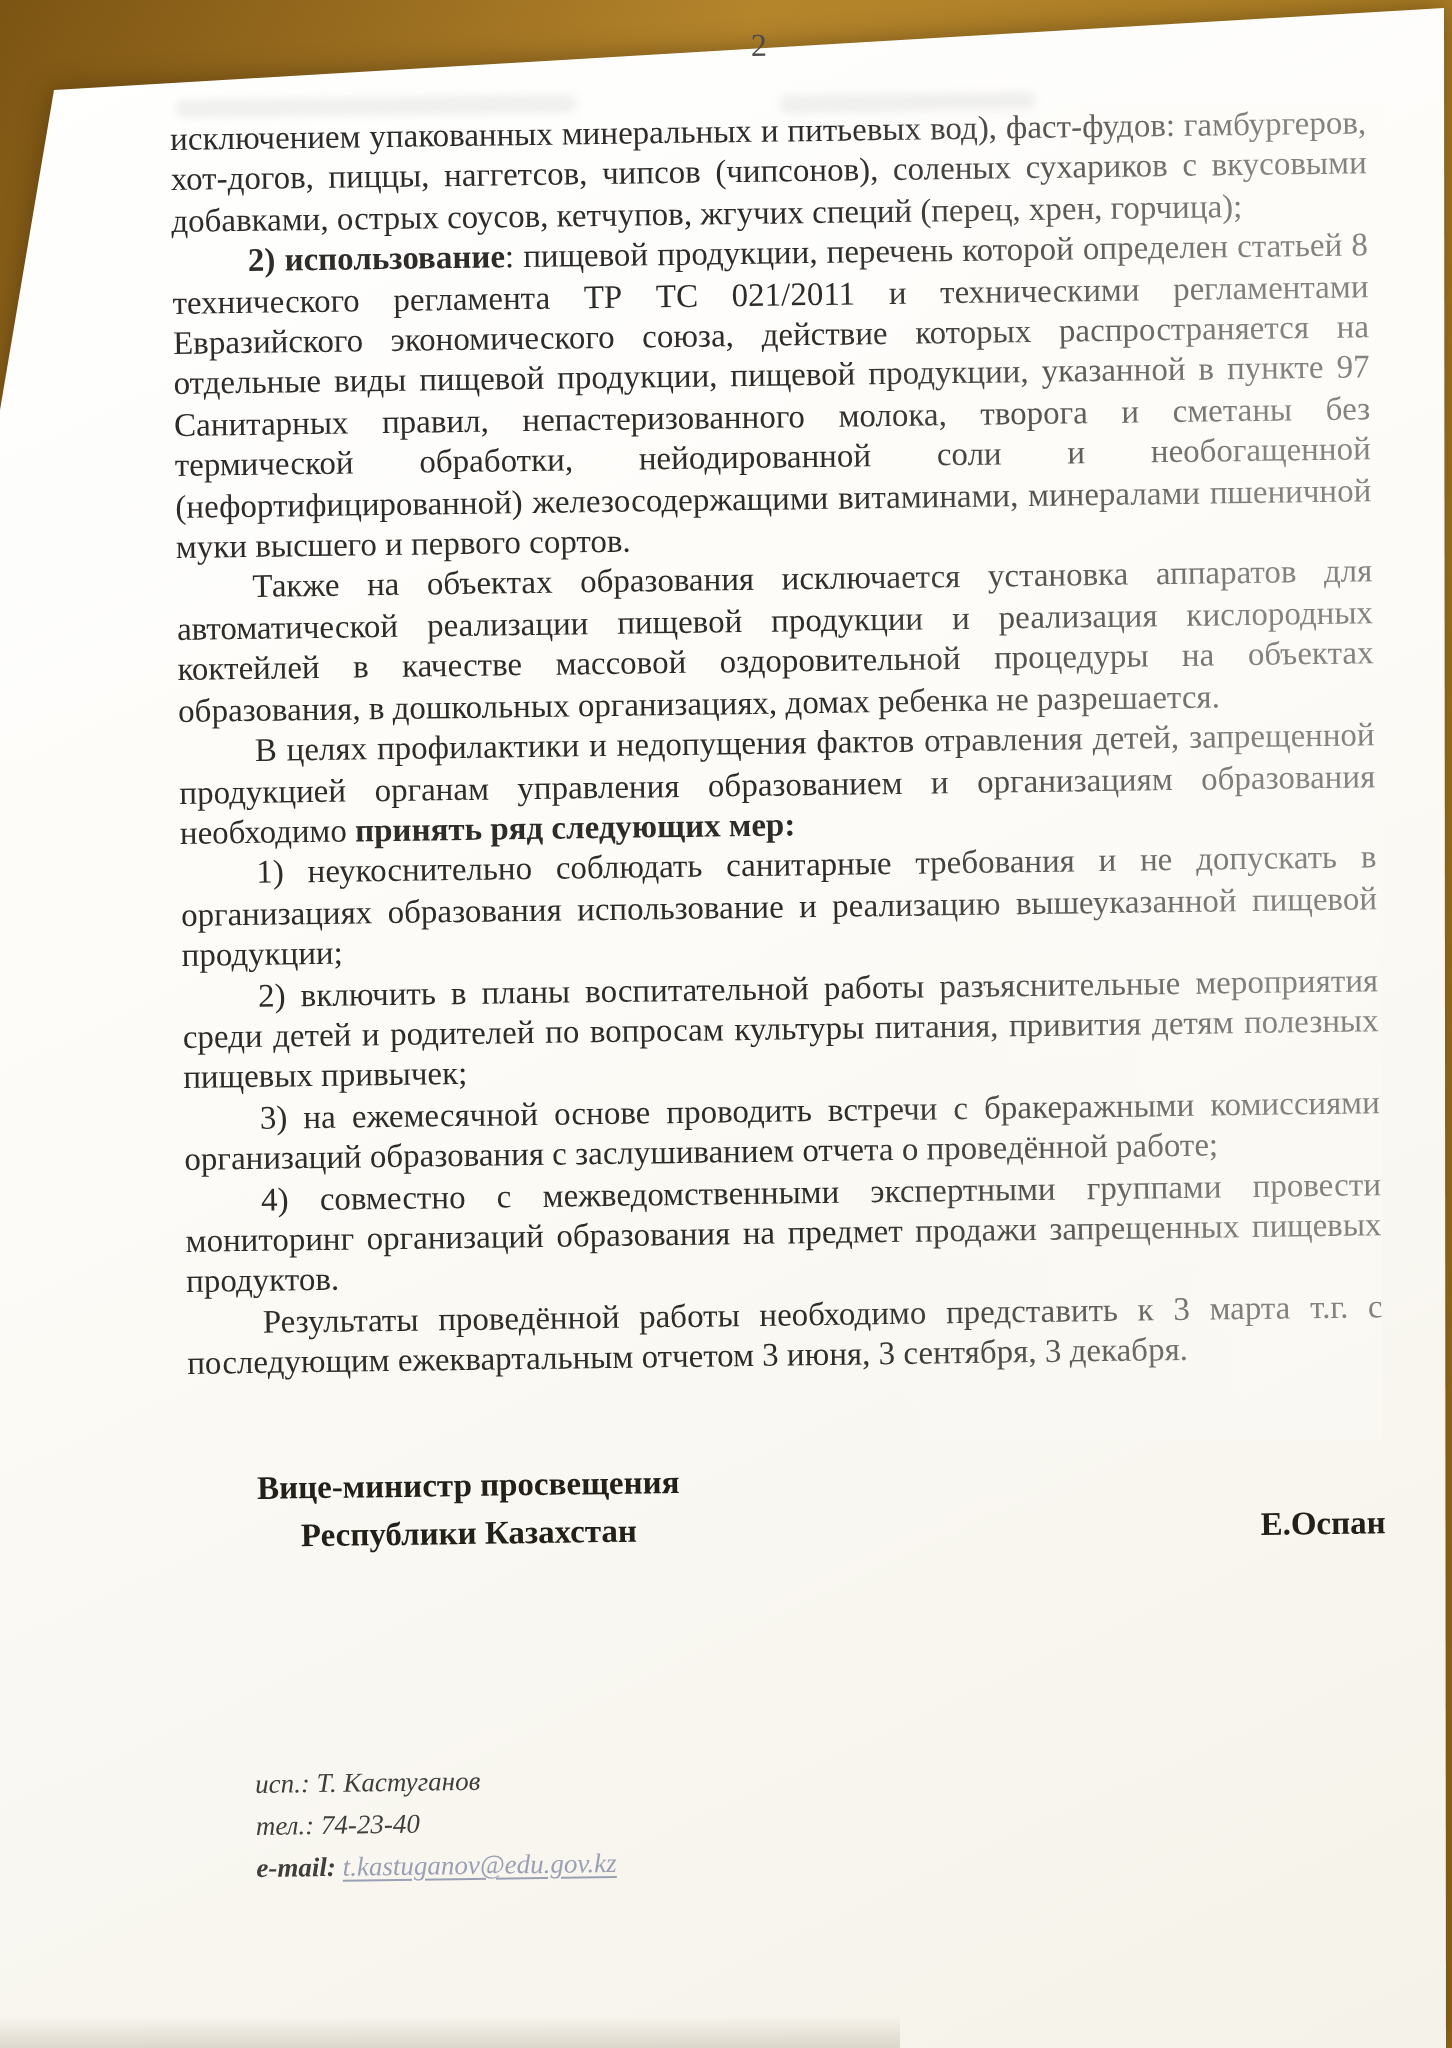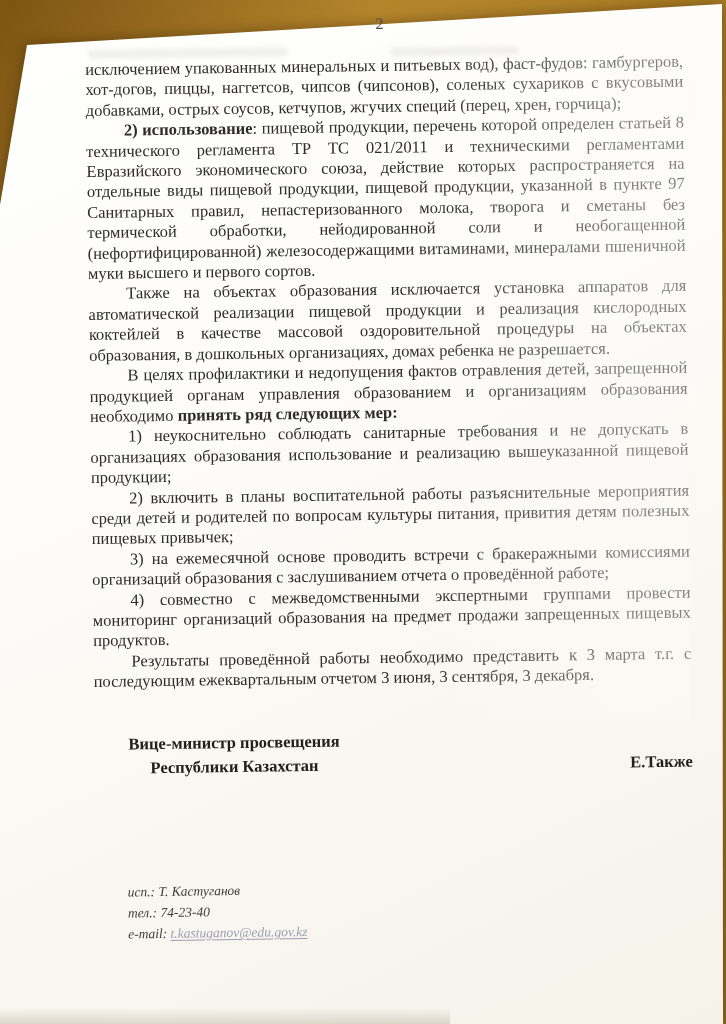--- a/index.html
+++ b/index.html
@@ -33,21 +33,21 @@
   .sig{
     position:absolute;left:85px;top:733px;width:598px;
     display:flex;justify-content:space-between;align-items:flex-end;
     font-weight:bold;font-size:16.5px;color:#222018;
   }
   .sig-titles{margin-left:34px;text-align:center;line-height:23.5px;}
   .footer{
     position:absolute;left:116px;top:882px;
     font-style:italic;font-size:13.5px;line-height:21px;color:#403e3a;
   }
-  .em-label{font-weight:normal;}
+  .em-label{font-weight:bold;}
   .email{color:#9aa0b4;text-decoration:underline;text-underline-offset:2px;}
   .fade{
     position:absolute;left:85px;top:52px;width:606px;height:668px;
     background:linear-gradient(90deg,rgba(252,251,247,0) 55%,rgba(252,251,247,0.42) 90%);
     pointer-events:none;
   }
   .smudge{position:absolute;background:#8c8c8a;opacity:0.12;filter:blur(2px);border-radius:4px;}
   .smudge.s1{left:88px;top:50px;width:200px;height:9px;}
   .smudge.s2{left:390px;top:52px;width:128px;height:9px;}
 </style>
@@ -77,21 +77,21 @@
       <p>3) на ежемесячной основе проводить встречи с бракеражными комиссиями организаций образования с заслушиванием отчета о проведённой работе;</p>
       <p>4) совместно с межведомственными экспертными группами провести мониторинг организаций образования на предмет продажи запрещенных пищевых продуктов.</p>
       <p>Результаты проведённой работы необходимо представить к 3 марта т.г. с последующим ежеквартальным отчетом 3 июня, 3 сентября, 3 декабря.</p>
     </div>
 
     <div class="sig">
       <div class="sig-titles">
         <div>Вице-министр просвещения</div>
         <div>Республики Казахстан</div>
       </div>
-      <div class="sig-name">Е.Также</div>
+      <div class="sig-name">Е.Оспан</div>
     </div>
 
     <div class="footer">
       <div>исп.: Т. Кастуганов</div>
       <div>тел.: 74-23-40</div>
       <div><span class="em-label">e-mail: </span><span class="email">t.kastuganov@edu.gov.kz</span></div>
     </div>
 
   </div>
 

